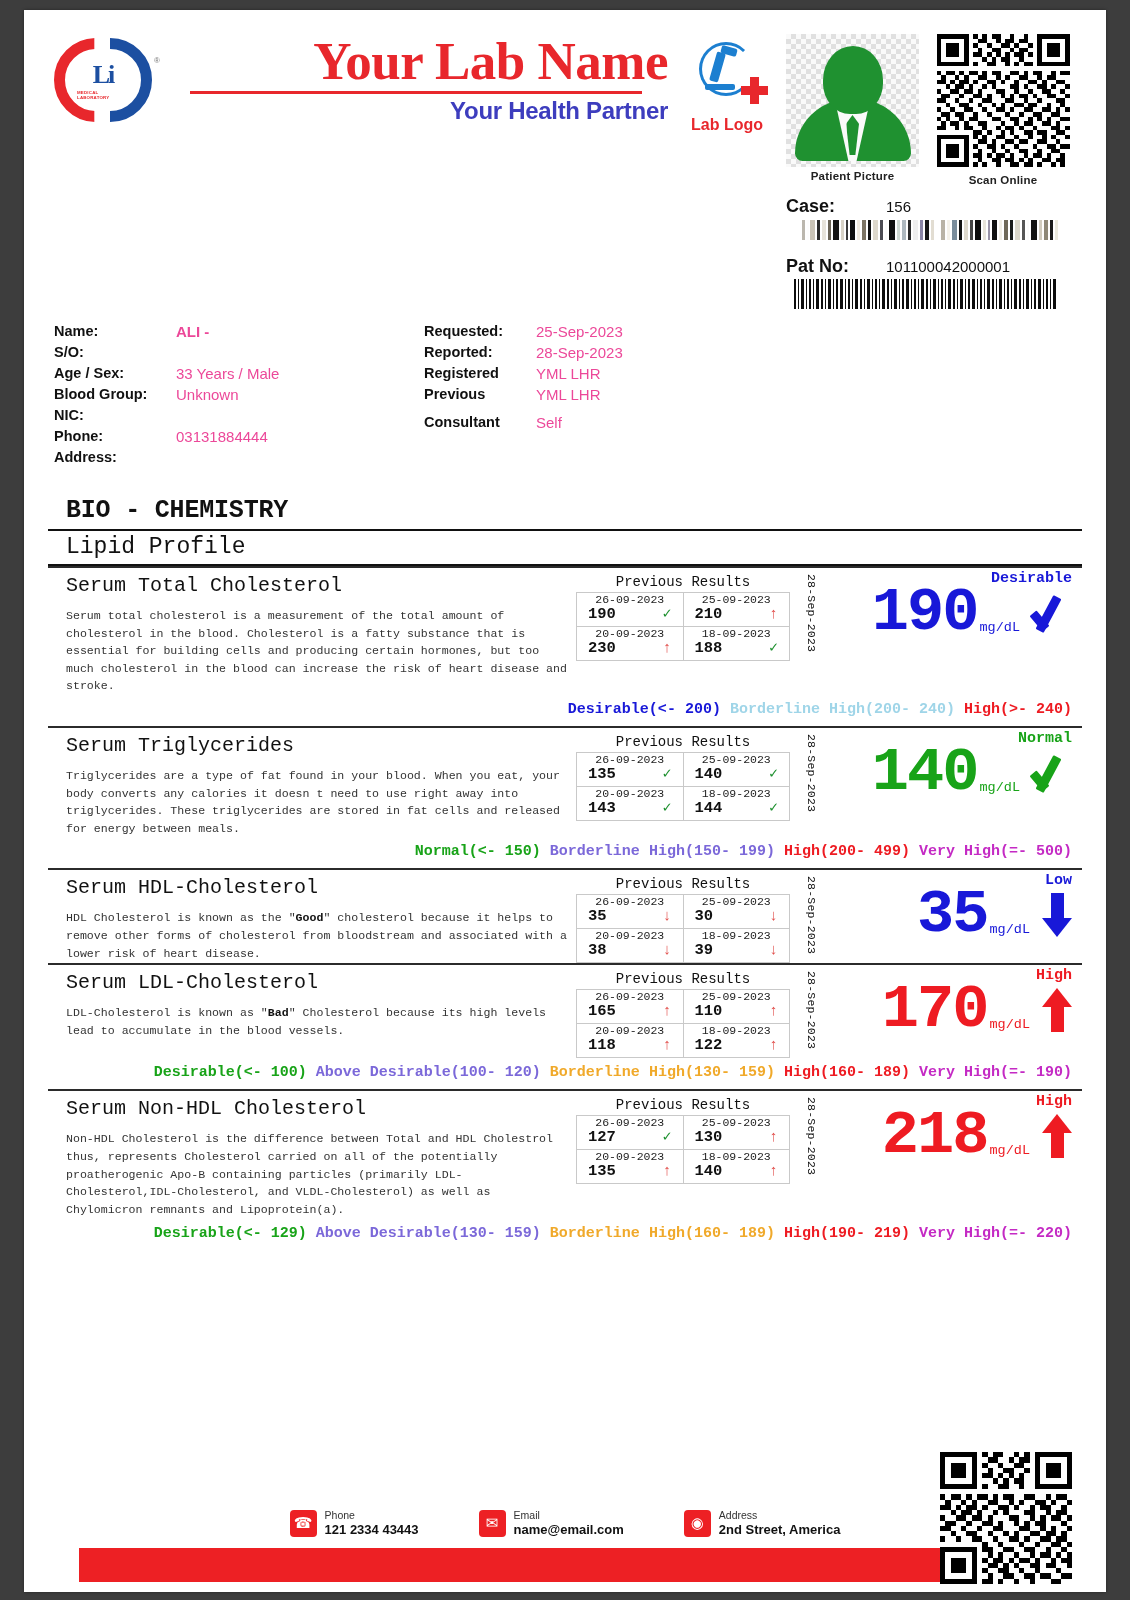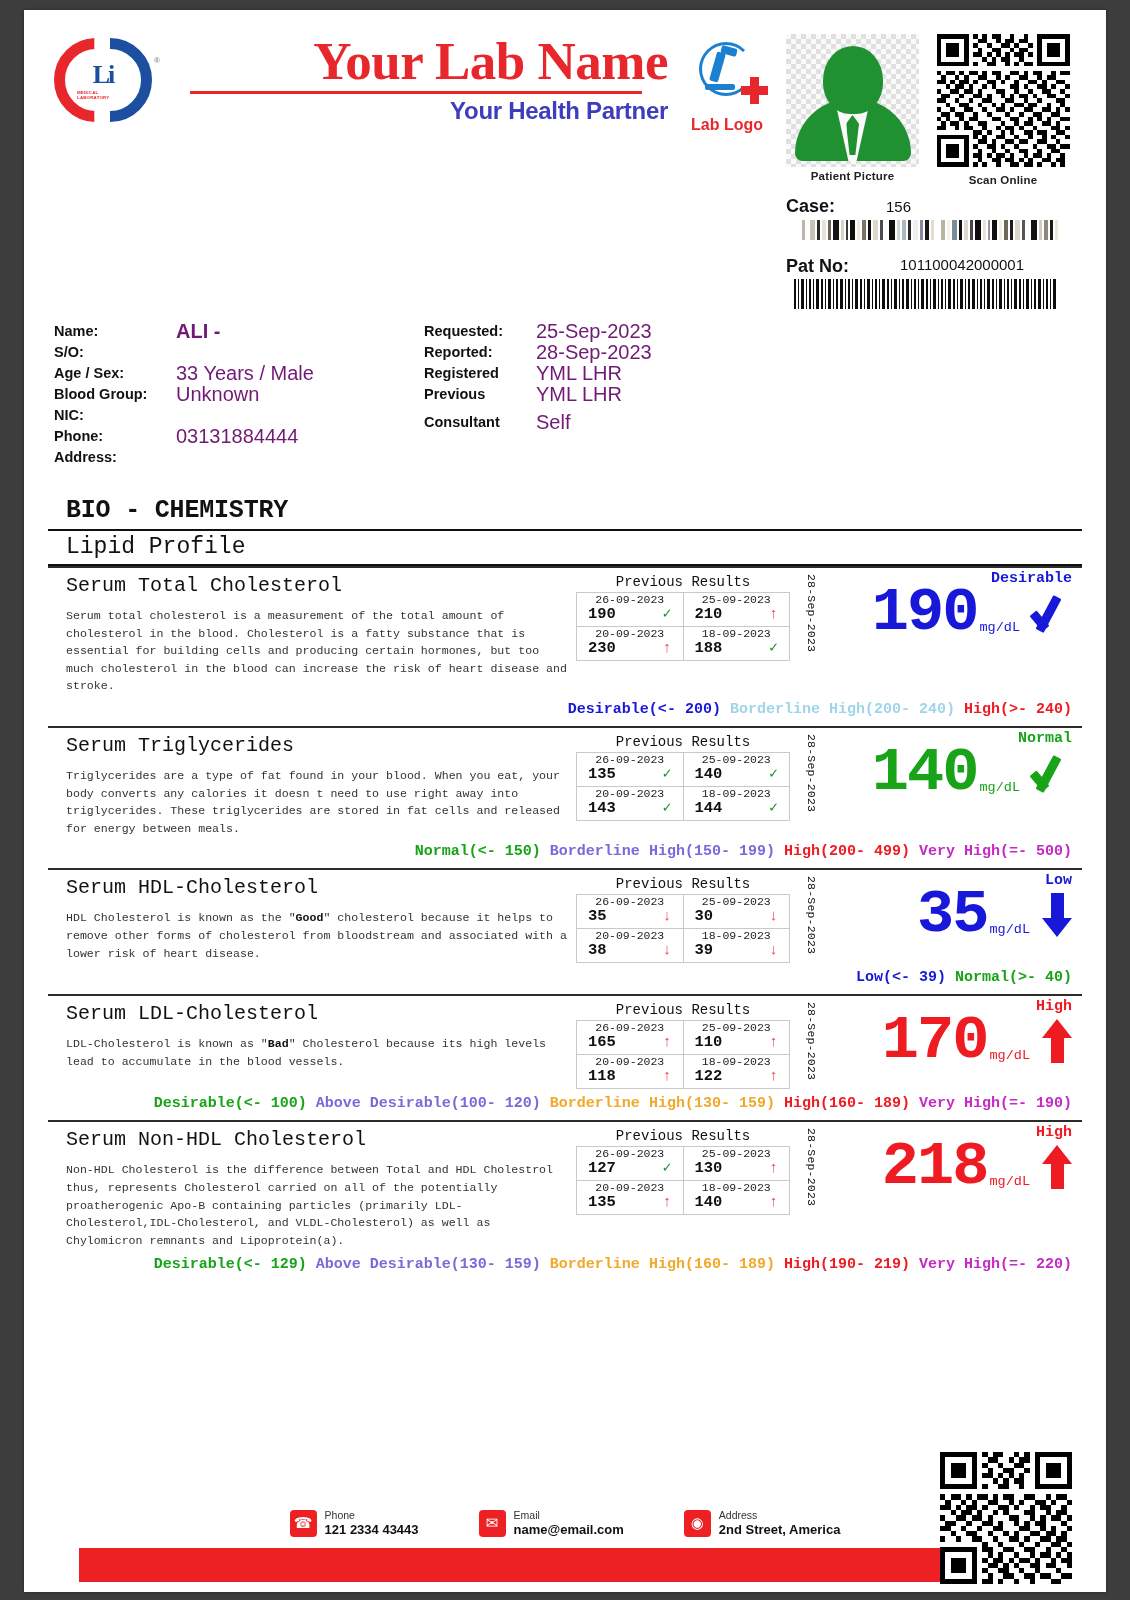--- a/index.html
+++ b/index.html
@@ -72,32 +72,32 @@
      width:34px; height:58px; background:#fafafa; clip-path:polygon(0 0,100% 0,62% 100%,38% 100%); }
   .avatar-tie { position:absolute; left:50%; bottom:12px; transform:translateX(-50%);
      width:13px; height:40px; background:#1f9130; clip-path:polygon(50% 0,100% 22%,72% 100%,28% 100%,0 22%); }
   .pp-cap, .qr-cap { text-align:center; font-size:11.5px; font-weight:bold; color:#222; margin-top:3px; letter-spacing:.2px;}
   .qr-box { width:140px; }
   .qr-img { width:140px; height:133px; background:#fff; }
   .case-row { display:flex; align-items:baseline; margin-top:10px; }
   .case-lbl { font-size:18px; font-weight:bold; color:#111; width:100px;}
   .case-val { font-size:15px; color:#111; }
   .barcode-sm { height:20px; width:262px; margin:3px 0 0 12px; }
-  .pat-row { display:flex; align-items:flex-start; margin-top:12px;gap:14px;}
+  .pat-row { display:flex; align-items:center; margin-top:12px;}
   .pat-lbl { font-size:18px; font-weight:bold; color:#111; width:100px;}
   .pat-val { font-size:15px; color:#111; }
   .barcode-lg { height:30px; width:268px; margin:2px 0 0 6px; }
 
   
   .info { display:flex; padding:8px 30px 0 30px; }
   .info-left { width:370px; }
   .info-mid { width:330px; }
   .irow { display:flex; line-height:21px; }
   .ilbl { font-size:14.5px; font-weight:bold; color:#111; width:122px; }
-  .ival { font-size:20px; color:#701a75; }
+  .ival { font-size:15px; color:#ec4899; }
   .ilbl.w { width:112px; }
   .ival.b { font-weight:bold; }
   .spacer { height:7px; }
 
   
   .body { padding:28px 24px 0 24px;font-family:Liberation Mono, monospace; }
   .dept { font-size:25px; font-weight:bold; color:#111; padding:0 0 4px 18px; letter-spacing:-.2px;}
   .dept-rule { border-bottom:2px solid #111; margin:0 0 0 0; }
   .panel { font-size:23px; color:#111; padding:3px 0 4px 18px; }
   .panel-rule { border-bottom:2px solid #111; }
@@ -632,21 +632,20 @@
                 <div class="tstatus" style="color:#1818d8">Low</div>
                 <div class="tvalrow">
                   <span class="tval" style="color:#1818d8">35</span>
                   <span class="tunit" style="color:#1818d8">mg/dL</span>
                   <span class="tflag" style="color:#1818d8">
                     <span class="arrow-dn"></span>
                   </span>
                 </div>
               </div>
             </div>
-            <div class="tlegend"><span style="color:#1818d8">Low(&lt;- 39)</span> <span style="color:#18a318">Normal(&gt;- 40)</span></div>
           </div>
           <div class="test">
             <div class="test-rule"></div>
             <div class="test-main">
               <div class="tl">
                 <div class="tname">Serum LDL-Cholesterol</div>
                 <div class="tdesc">LDL-Cholesterol is known as "<b>Bad</b>" Cholesterol because its high levels lead to accumulate in the blood vessels.</div>
               </div>
               <div class="tprev">
                 <div class="tprev-cap">Previous Results</div>

